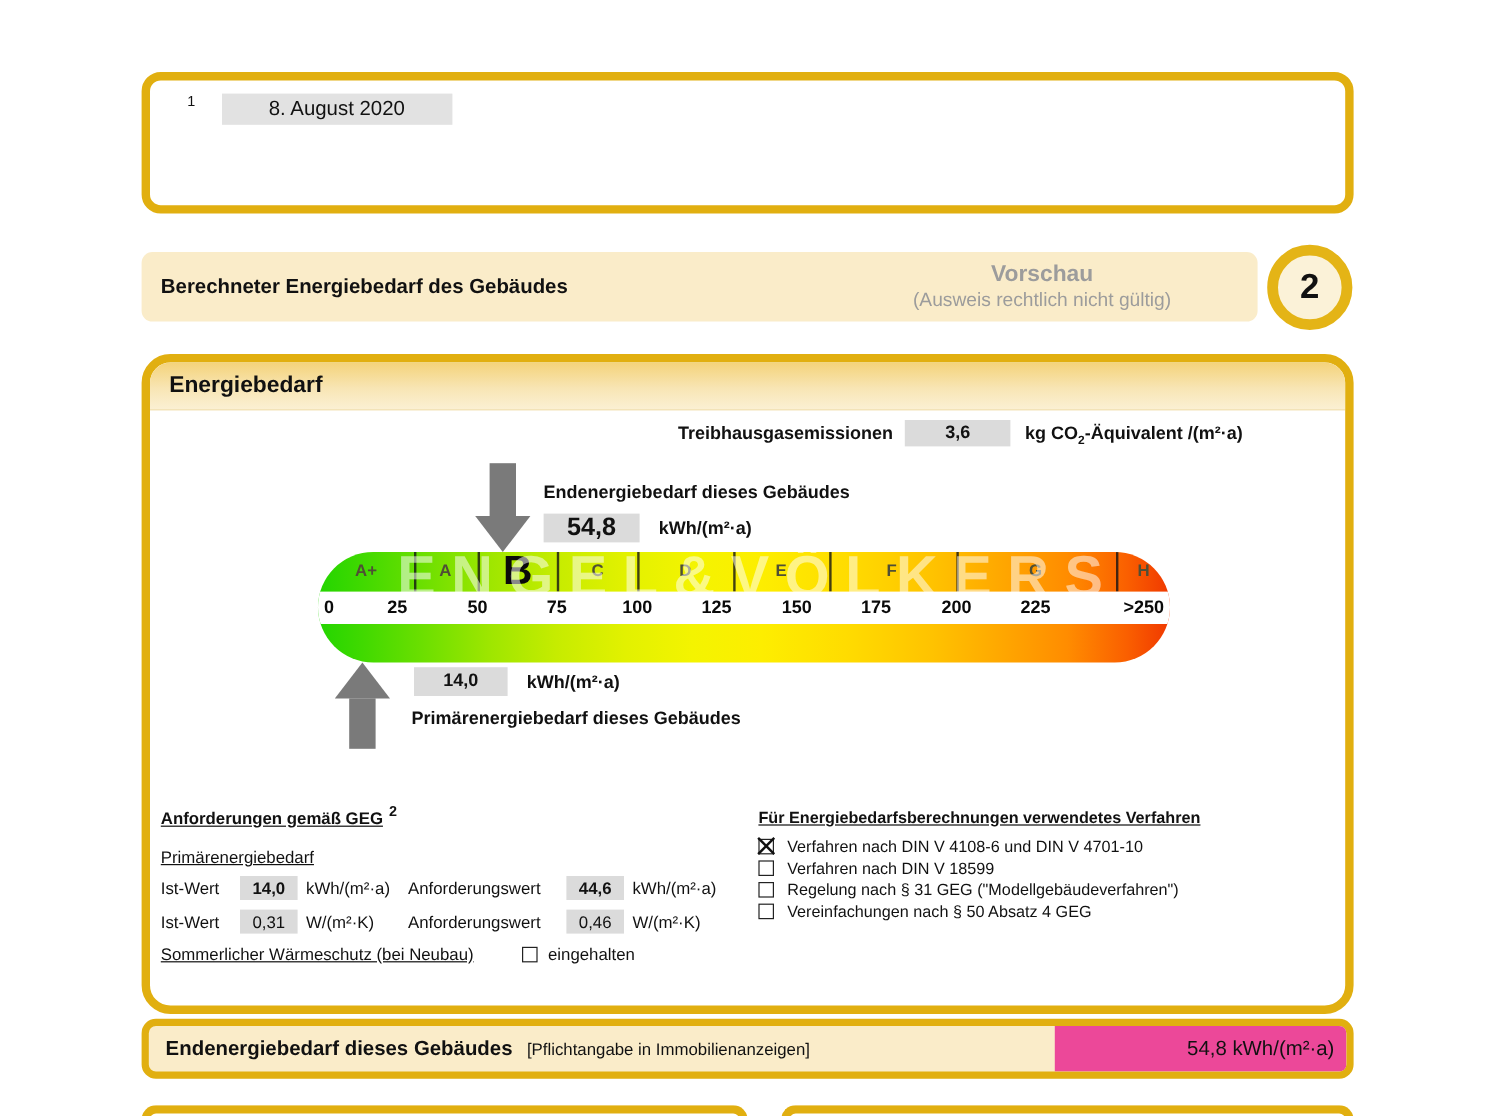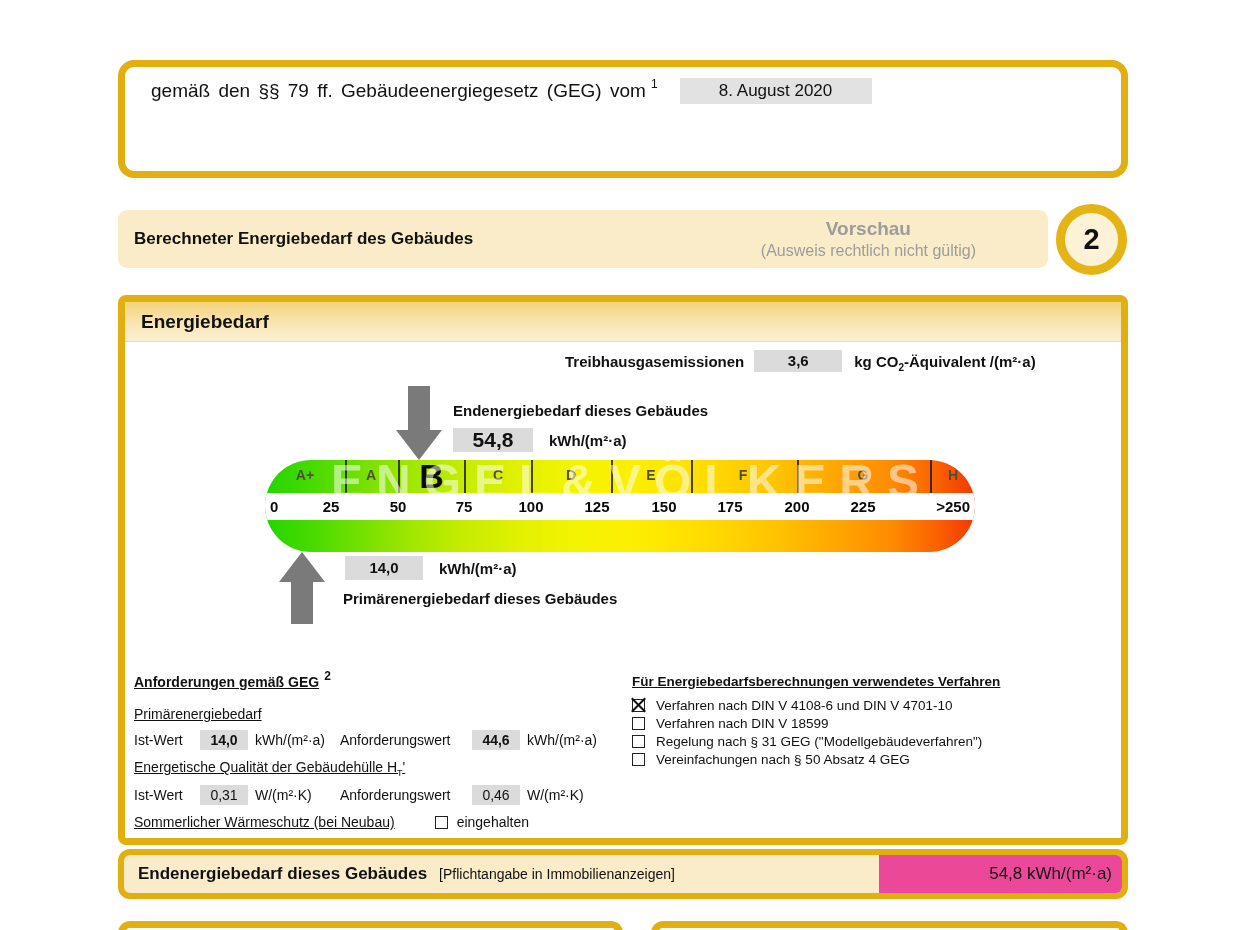--- a/index.html
+++ b/index.html
@@ -39,21 +39,21 @@
   .page-badge {
     top:204px; left:1056px; width:71px; height:71px; border-radius:50%;
     border:9px solid #E4B416; background:#FBF2D8;
     display:flex; align-items:center; justify-content:center;
     font-size:29px; font-weight:bold; color:#111;
   }
 
   
   .main-box {
     top:295px; left:118px; width:1010px; height:550px;
-    border:7px solid #E1AF10; border-radius:8px; background:#fff; overflow:hidden;
+    border:7px solid #E1AF10; border-radius:24px; background:#fff; overflow:hidden;
   }
   .panel-header {
     height:40px; line-height:40px; padding-left:16px; font-size:19px; font-weight:bold;
     background:linear-gradient(180deg,#F4D37A 0%,#F8E5B4 55%,#FBF0D3 100%);
     border-bottom:1px solid #F0DCA8;
   }
   .panel-body { position:relative; width:996px; height:495px; }
 
   .ghg-row { position:absolute; left:440px; top:8px; display:flex; align-items:center; font-size:15px; font-weight:bold; }
   .vbox { background:#DBDBDB; text-align:center; font-weight:bold; }
@@ -135,21 +135,20 @@
   
   .stub { top:921px; height:12px; border:7px solid #E1AF10; border-bottom:none; border-radius:12px 12px 0 0; background:#fff; }
   .stub-left { left:118px; width:505px; }
   .stub-right { left:651px; width:477px; }
 </style>
 </head>
 <body>
 
 <div class="abs header-box">
   <div class="law-row">
-    <span>gemäß den §§ 79 ff. Gebäudeenergiegesetz (GEG) vom</span>
     <span class="supnum">1</span>
     <span class="date-box">8. August 2020</span>
   </div>
 </div>
 
 <div class="abs preview-bar">
   <div class="section-title">Berechneter Energiebedarf des Gebäudes</div>
   <div class="preview-status">
     <div class="big">Vorschau</div>
     <div class="small">(Ausweis rechtlich nicht gültig)</div>
@@ -225,23 +224,20 @@
       </div>
       <div class="req-sub u">Primärenergiebedarf</div>
       <div class="req-row">
         <span class="lab1">Ist-Wert</span>
         <span class="vbox rvbox">14,0</span>
         <span class="unit1">kWh/(m²·a)</span>
         <span class="lab2">Anforderungswert</span>
         <span class="vbox rvbox">44,6</span>
         <span>kWh/(m²·a)</span>
       </div>
-      <div class="req-sub u">
-        <span>Energetische Qualität der Gebäudehülle H</span><span class="sub-t">T</span><span>'</span>
-      </div>
       <div class="req-row">
         <span class="lab1">Ist-Wert</span>
         <span class="vbox rvbox normal">0,31</span>
         <span class="unit1">W/(m²·K)</span>
         <span class="lab2">Anforderungswert</span>
         <span class="vbox rvbox normal">0,46</span>
         <span>W/(m²·K)</span>
       </div>
       <div class="summer-row">
         <span class="u">Sommerlicher Wärmeschutz (bei Neubau)</span>

